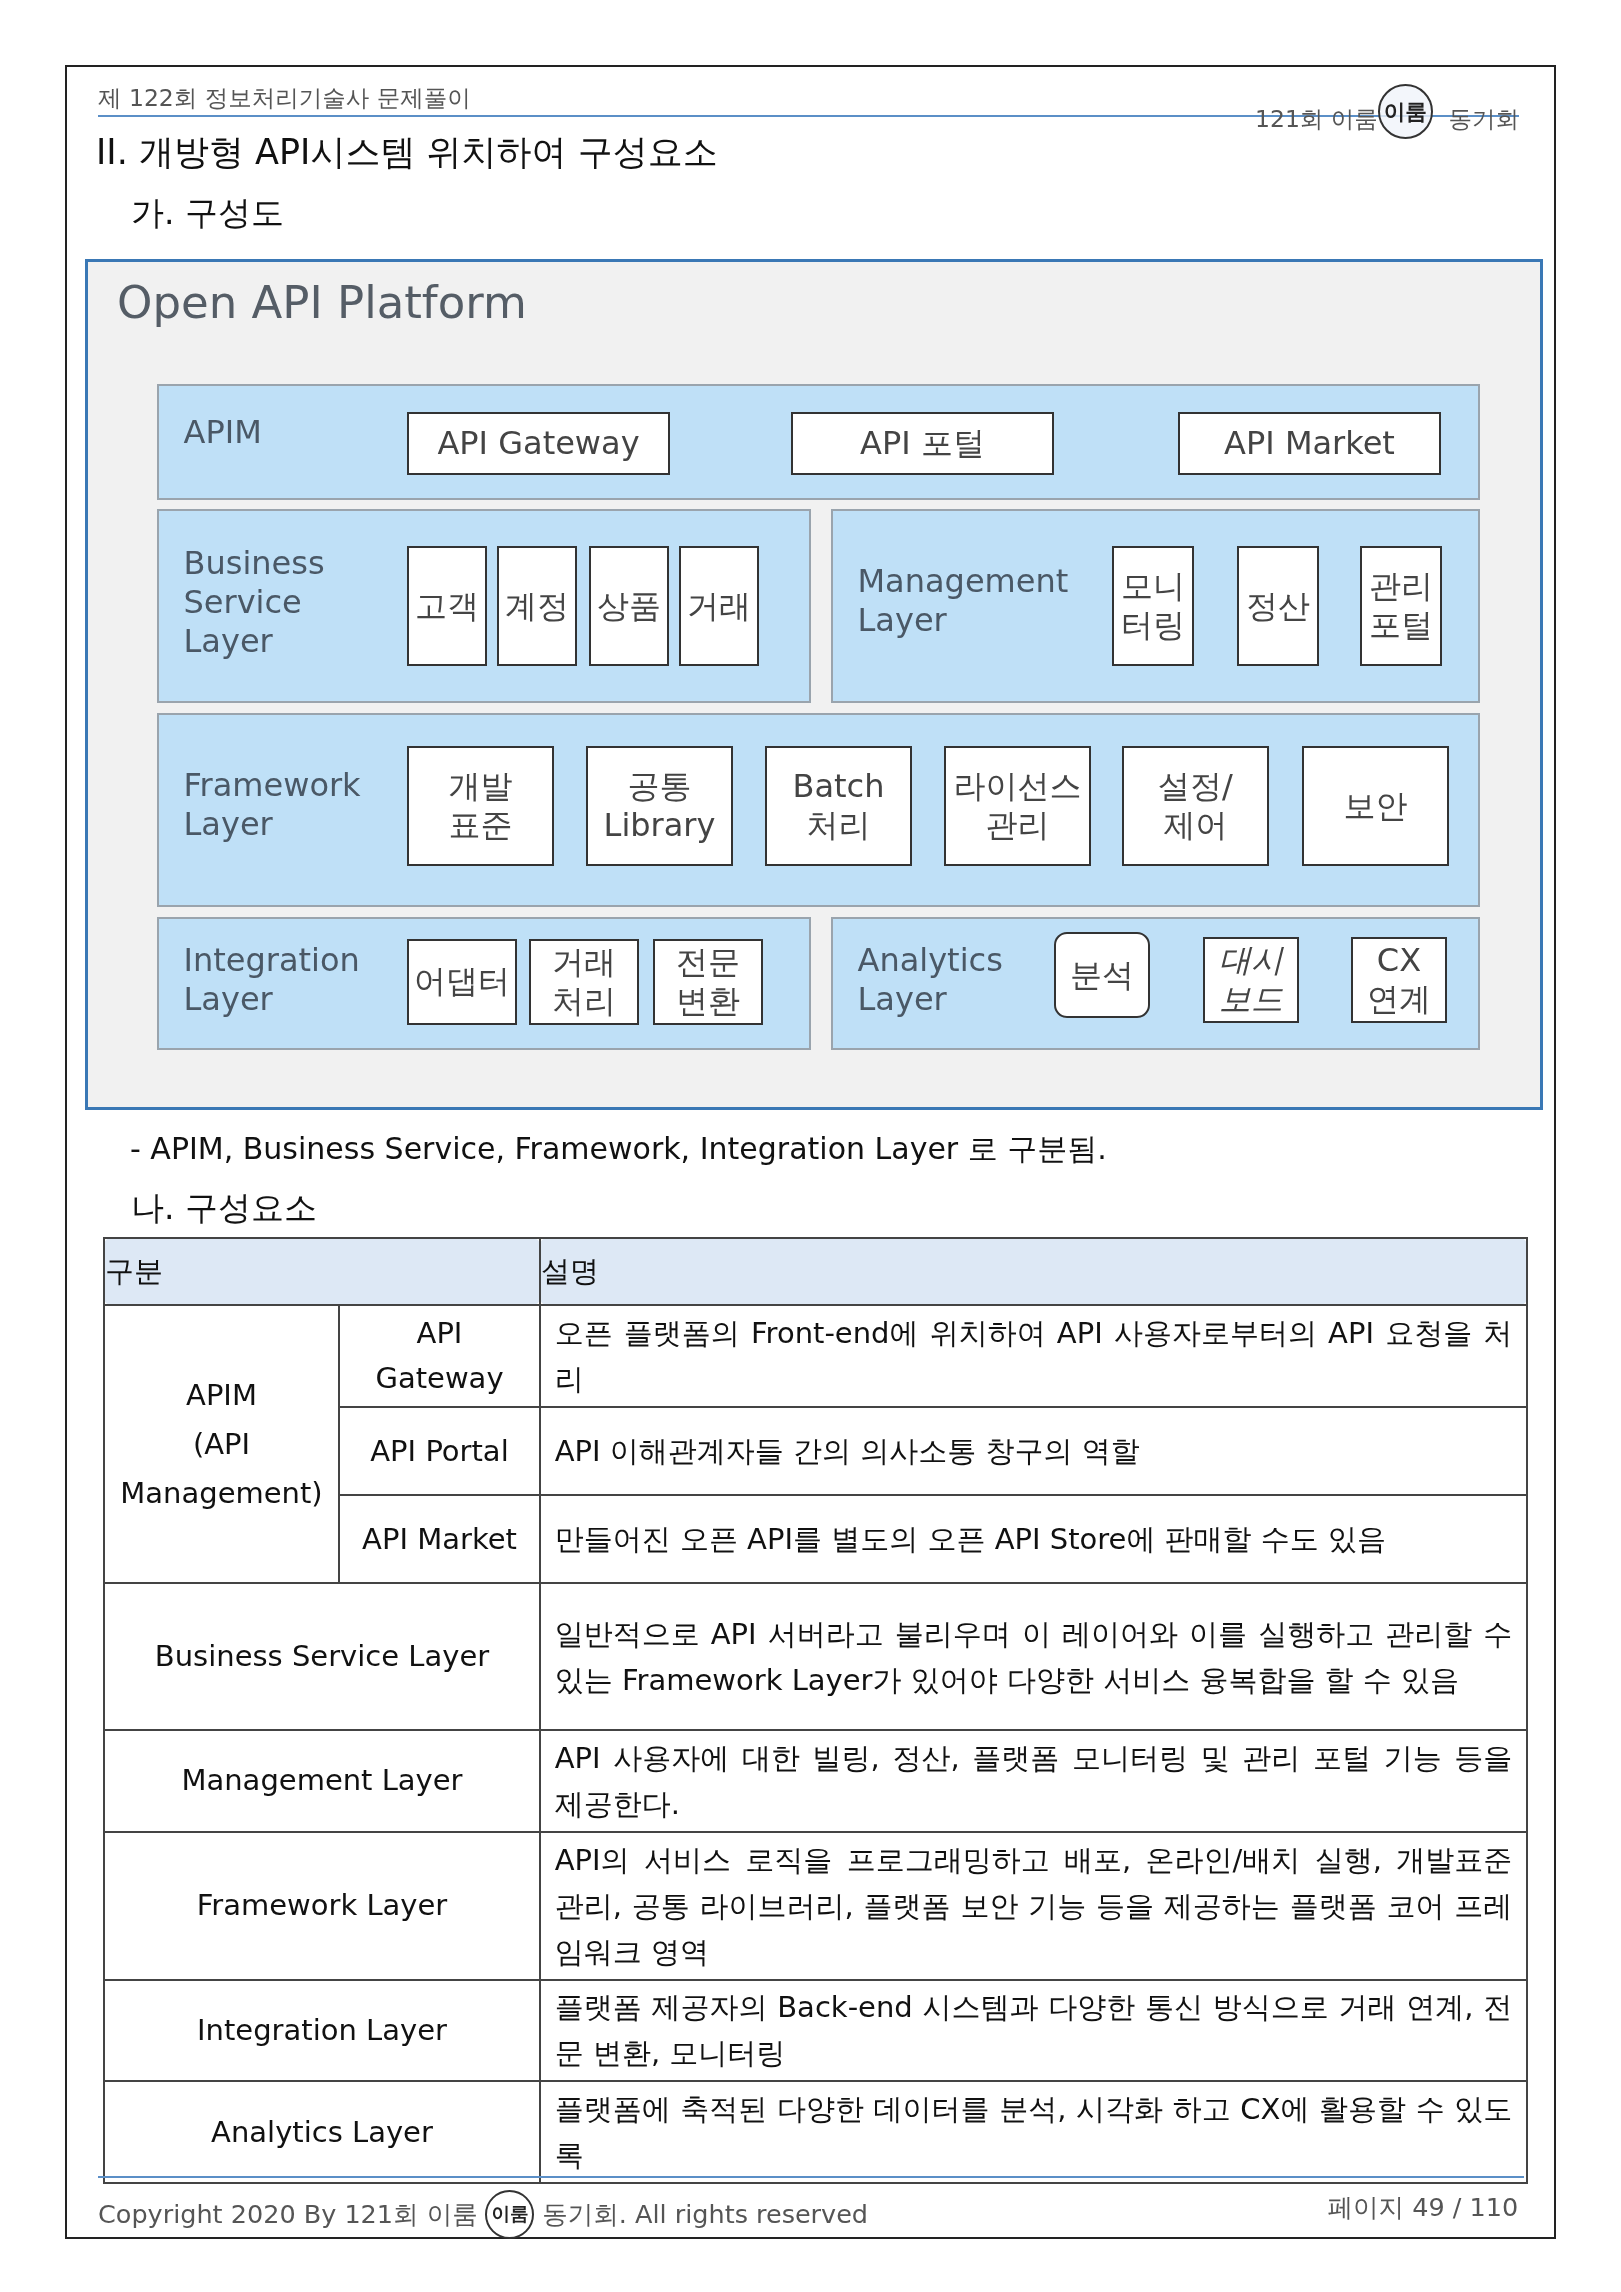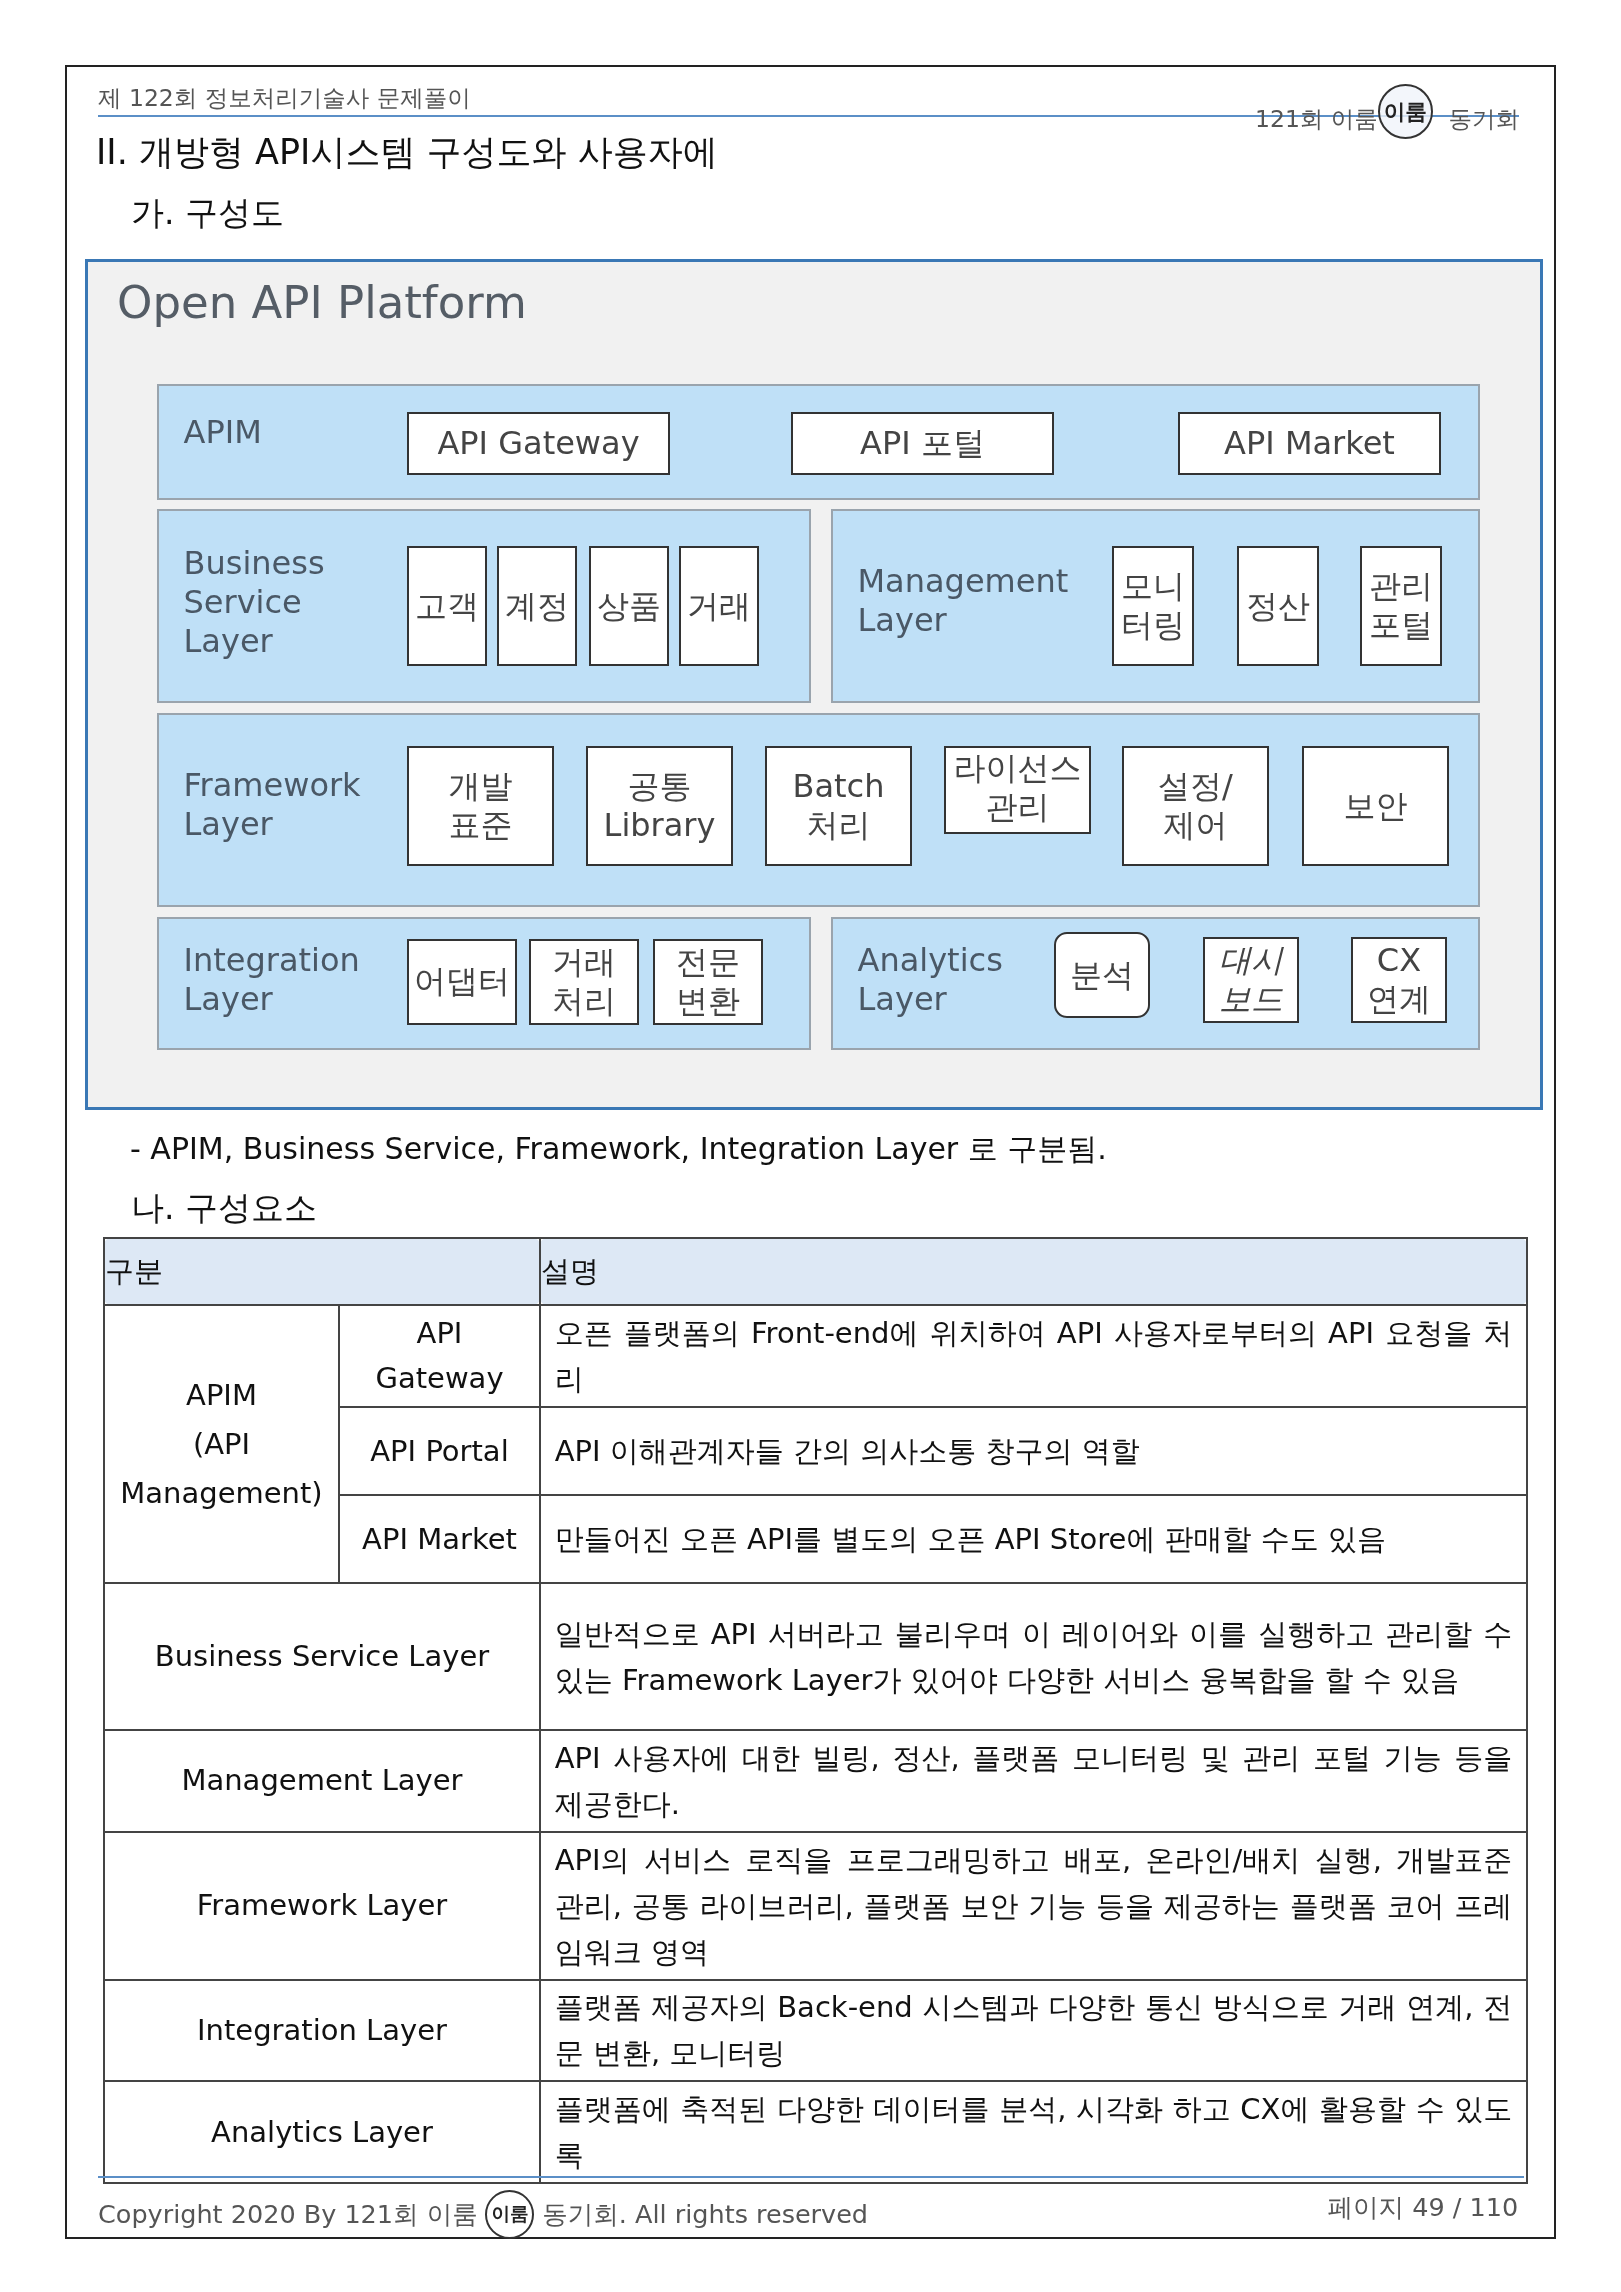--- a/index.html
+++ b/index.html
@@ -45,21 +45,21 @@
 
 <div class="hdr">
   <span class="hdr-left">제 122회 정보처리기술사 문제풀이</span>
   <span class="hdr-right">
     <span>121회 이룸</span>
     <span class="seal">이룸</span>
     <span>동기회</span>
   </span>
 </div>
 
-<div class="h1">II. 개방형 API시스템 구성도와 사용자에</div>
+<div class="h1">II. 개방형 API시스템 위치하여 구성요소</div>
 <div class="h2">가.  구성도</div>
 
 <div class="diagram">
   <div class="diag-title">Open API Platform</div>
 
   <div class="band" style="left:69px;top:122px;width:1323px;height:116px;">
     <div class="band-label" style="left:24.5px;top:27.4px;">APIM</div>
     <div class="box" style="left:248px;top:25.5px;width:263px;height:63px;">API Gateway</div>
     <div class="box" style="left:632px;top:25.5px;width:263px;height:63px;">API 포털</div>
     <div class="box" style="left:1019px;top:25.5px;width:263px;height:63px;">API Market</div>
@@ -87,21 +87,21 @@
 
   <div class="band" style="left:69px;top:451px;width:1323px;height:194px;">
     <div class="band-label" style="left:24.5px;top:51px;white-space:pre-line;">Framework
 Layer</div>
     <div class="box" style="left:248px;top:31px;width:147px;height:120px;">개발
 표준</div>
     <div class="box" style="left:427px;top:31px;width:147px;height:120px;">공통
 Library</div>
     <div class="box" style="left:606px;top:31px;width:147px;height:120px;">Batch
 처리</div>
-    <div class="box" style="left:785px;top:31px;width:147px;height:88px;font-family:Liberation Mono, monospace;">라이선스
+    <div class="box" style="left:785px;top:31px;width:147px;height:120px;">라이선스
 관리</div>
     <div class="box" style="left:963px;top:31px;width:147px;height:120px;">설정/
 제어</div>
     <div class="box" style="left:1143px;top:31px;width:147px;height:120px;">보안</div>
   </div>
 
   <div class="band" style="left:69px;top:655px;width:654px;height:133px;">
     <div class="band-label" style="left:24.5px;top:21.6px;white-space:pre-line;">Integration
 Layer</div>
     <div class="box" style="left:248px;top:19.6px;width:110px;height:86px;">어댑터</div>

